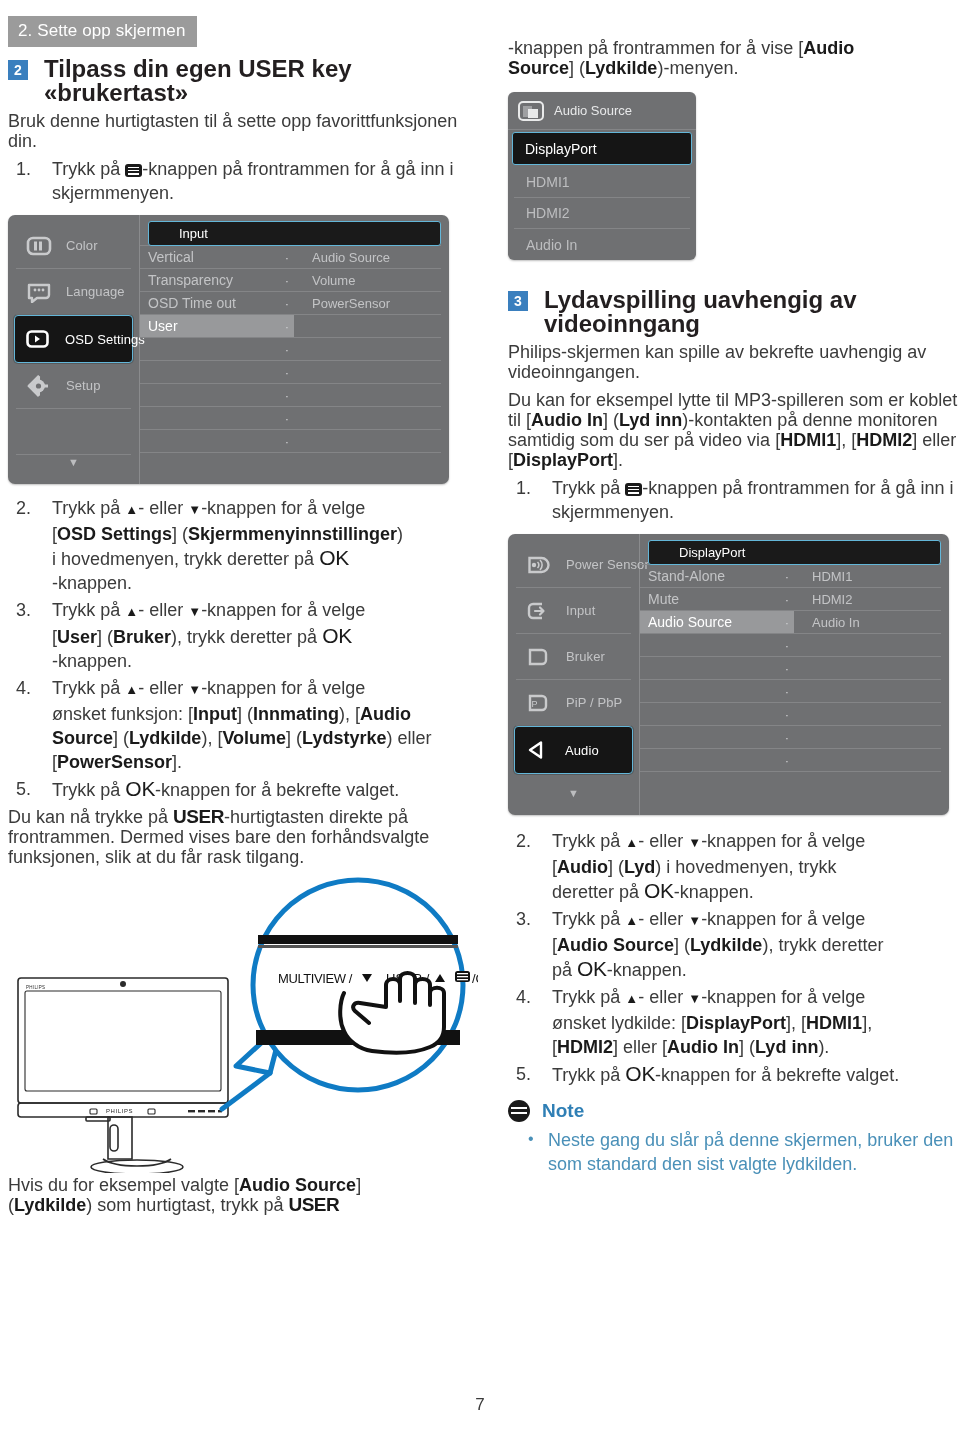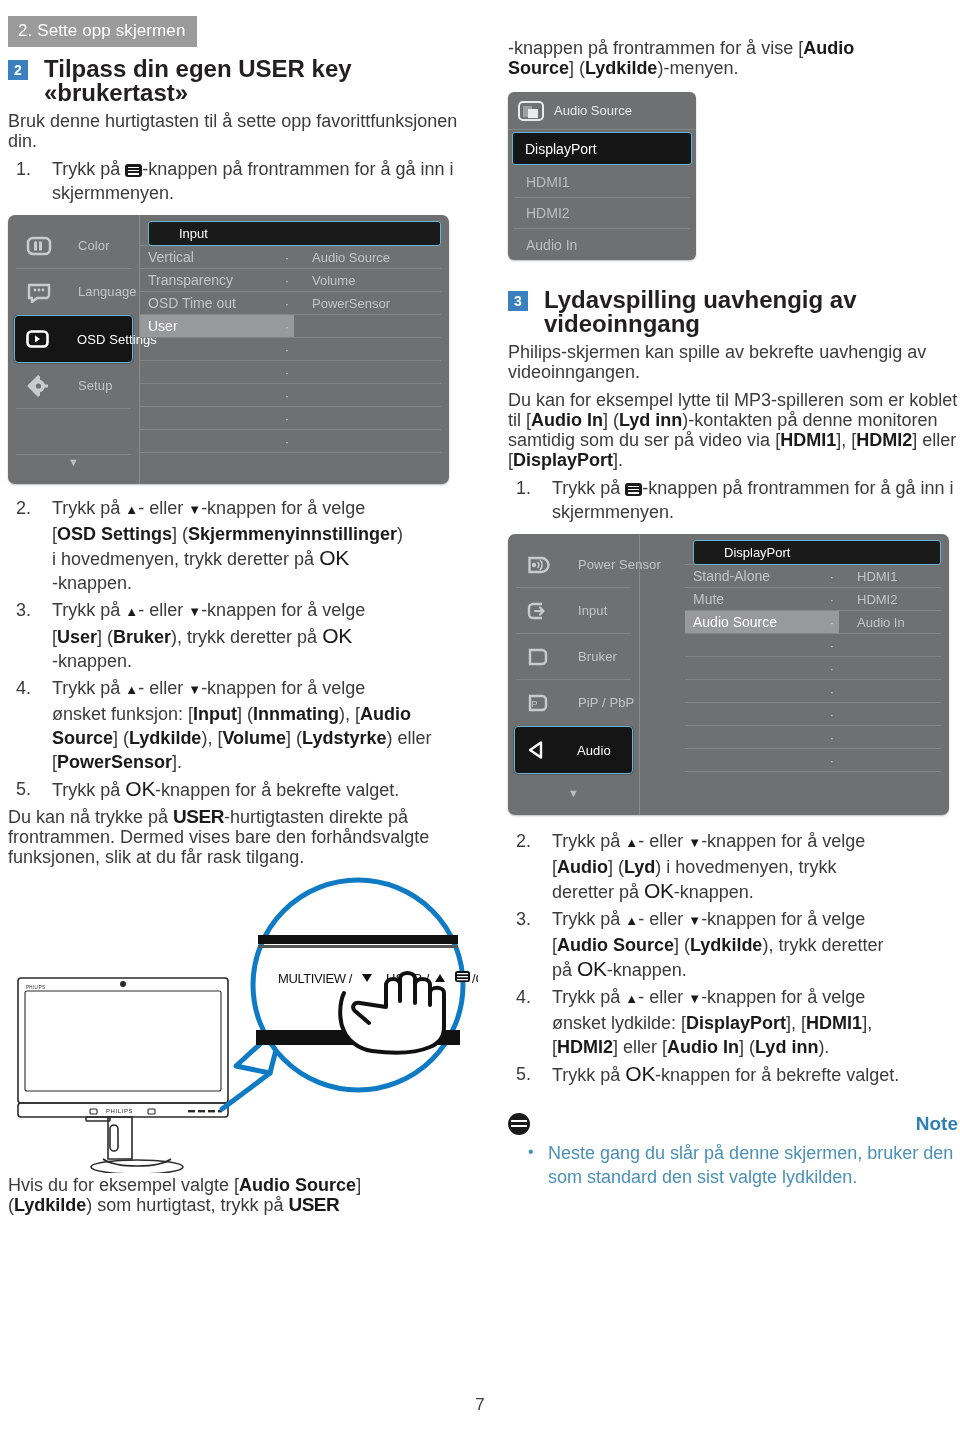--- a/index.html
+++ b/index.html
@@ -91,21 +91,21 @@
     width:132px; flex:0 0 132px; position:relative;
     border-right:1px solid #8a8b8d;
     padding-top:8px;
   }
   .osd .sb-item {
     position:relative; height:46px; display:flex; align-items:center;
     padding-left:8px; border-bottom:1px solid #848587; margin:0 8px 0 8px;
   }
   .osd .sb-item .ic { width:30px; flex:0 0 30px; display:flex; align-items:center; justify-content:center; }
   .osd .sb-item .lb {
-    margin-left:24px; color:#c3c4c6; font-size:13px;
+    margin-left:12px; color:#c3c4c6; font-size:13px;
     font-family:"Liberation Sans Narrow","Liberation Sans",sans-serif;
     letter-spacing:0.1px; white-space:nowrap;
   }
   .osd .sb-item.sel {
     background:#151515; border:1px solid #63b6d8; border-radius:4px;
     margin:0 6px; height:48px; box-shadow:0 0 0 1px rgba(0,0,0,.2);
   }
   .osd .sb-item.sel .lb { color:#ffffff; }
   .osd .sb-item.blank { border-bottom:1px solid #848587; }
   .osd .sb-caret {
@@ -167,21 +167,21 @@
   }
   .popup .pitem.last { border-bottom:none; }
   .src-icon {
     width:26px; height:20px; border:2px solid #e9eaea; border-radius:5px;
     position:relative; background:#6f7072; flex:0 0 26px;
   }
   .src-icon .a { position:absolute; left:3px; top:3px; width:9px; height:11px; background:#9fa0a2; }
   .src-icon .b { position:absolute; left:8px; top:6px; width:10px; height:9px; background:#e9eaea; }
 
   
-  .note-head { display:flex; align-items:center; margin-top:26px;justify-content:space-between; }
+  .note-head { display:flex; align-items:center; margin-top:13px; }
   .note-icon {
     width:22px; height:22px; border-radius:50%; background:#1a1a1a; position:relative; flex:0 0 22px;
   }
   .note-icon i { position:absolute; left:3px; right:3px; height:2px; background:#fff; }
   .note-icon i:nth-child(1){ top:7px; }
   .note-icon i:nth-child(2){ top:12px; }
   .note-title { margin-left:12px; font-size:19px; font-weight:bold; color:#2f7fb5; }
   ul.note-list { list-style:none; margin:6px 0 0 0; padding:0; }
   ul.note-list li {
     position:relative; padding-left:40px; color:#4a90b8;
@@ -459,21 +459,21 @@
       Du kan for eksempel lytte til MP3-spilleren som er koblet til [<b>Audio In</b>] (<b>Lyd inn</b>)-kontakten på
       denne monitoren samtidig som du ser på video via [<b>HDMI1</b>], [<b>HDMI2</b>] eller [<b>DisplayPort</b>].
     </p>
 
     <ol class="steps" style="margin-top:6px;">
       <li>
         <span class="num">1.</span><span>Trykk på </span><span class="menu-glyph"><i></i><i></i><i></i></span><span>-knappen på frontrammen for å gå inn i skjermmenyen.</span>
       </li>
     </ol>
 
-    <div class="osd" style="width:441px;height:281px;margin-top:10px;gap:45px;">
+    <div class="osd" style="width:441px;height:281px;margin-top:10px;">
       <div class="sidebar">
 
         <div class="sb-item">
           <span class="ic">
             <svg width="26" height="22" viewBox="0 0 26 22">
                 <path d="M3.5 4 h12 a6.5 6.5 0 0 1 0 14 h-12 z" fill="none" stroke="#c9cacc" stroke-width="2.4"></path>
                 <circle cx="8" cy="11" r="2.2" fill="#c9cacc"></circle>
                 <path d="M11.5 8 a4 4 0 0 1 0 6" stroke="#c9cacc" stroke-width="1.6" fill="none"></path>
                 <path d="M14 6 a7 7 0 0 1 0 10" stroke="#c9cacc" stroke-width="1.6" fill="none"></path>
               </svg>

